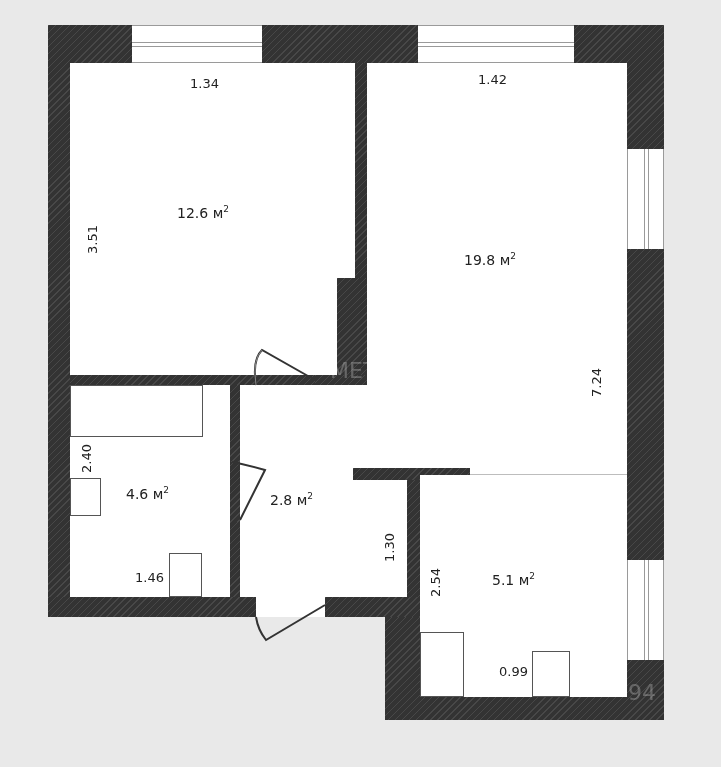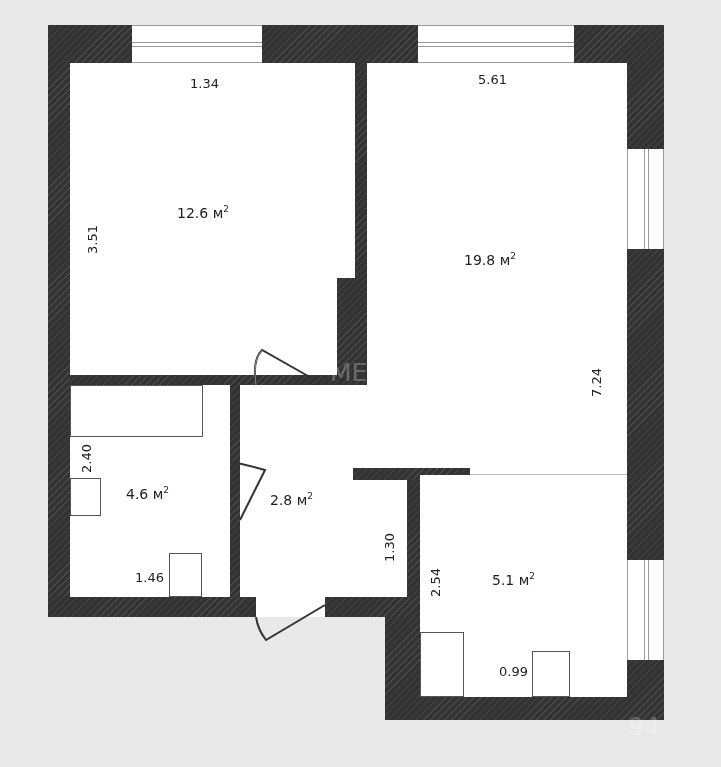--- a/index.html
+++ b/index.html
@@ -33,21 +33,21 @@
   }
   .fixture { position: absolute; border: 1px solid #555555; background: #ffffff; box-sizing: border-box; }
   .lbl {
     position: absolute; color: #222222; font-size: 13px; white-space: nowrap;
     font-family: "DejaVu Sans", sans-serif;
   }
   .area { font-size: 14px; }
   .area sup { font-size: 9px; vertical-align: 6px; }
   .rot { transform: rotate(-90deg); transform-origin: center center; }
   svg.doors { position: absolute; left: 0; top: 0; }
-  .watermark { position: absolute; color: rgba(255,255,255,0.25); font-size: 25px; font-family: "DejaVu Sans", sans-serif; }
+  .watermark { position: absolute; color: rgba(255,255,255,0.25); font-size: 22px; font-family: "DejaVu Sans", sans-serif; }
 </style>
 </head>
 <body>
 
 <div class="plan">
 
   <div class="wall" style="left:48px;top:25px;width:616px;height:592px;"></div>
   <div class="wall" style="left:385px;top:595px;width:279px;height:125px;"></div>
 
   <div class="floor" style="left:70px;top:63px;width:285px;height:312px;"></div>
@@ -86,29 +86,29 @@
   <div class="fixture" style="left:532px;top:651px;width:38px;height:46px;"></div>
 
   <svg class="doors" width="721" height="767">
     <path d="M256 385 Q252 360 262 350 L315 380" fill="none" stroke="#333" stroke-width="2"></path>
     <path d="M256 385 Q252 360 262 350" fill="none" stroke="#888" stroke-width="1"></path>
     <path d="M232 462 Q248 465 265 470 L240 520" fill="none" stroke="#333" stroke-width="2"></path>
     <path d="M256 617 Q258 630 266 640 L325 605" fill="none" stroke="#333" stroke-width="2"></path>
   </svg>
 
   <div class="watermark" style="left:330px;top:358px;">МЕТ</div>
-  <div class="watermark" style="left:628px;top:680px;margin-top:32px;">94</div>
+  <div class="watermark" style="left:628px;top:680px;">94</div>
 
   <div class="lbl" style="left:190px;top:76px;">1.34</div>
   <div class="lbl rot" style="left:78px;top:232px;">3.51</div>
   <div class="lbl area" style="left:177px;top:204px;">
     <span>12.6</span> <span>м</span><sup>2</sup>
   </div>
 
-  <div class="lbl" style="left:478px;top:72px;">5.61</div>
+  <div class="lbl" style="left:478px;top:72px;">1.42</div>
   <div class="lbl rot" style="left:582px;top:375px;">7.24</div>
   <div class="lbl area" style="left:464px;top:251px;">
     <span>19.8</span> <span>м</span><sup>2</sup>
   </div>
 
   <div class="lbl rot" style="left:72px;top:451px;">2.40</div>
   <div class="lbl" style="left:135px;top:570px;">1.46</div>
   <div class="lbl area" style="left:126px;top:485px;">
     <span>4.6</span> <span>м</span><sup>2</sup>
   </div>

